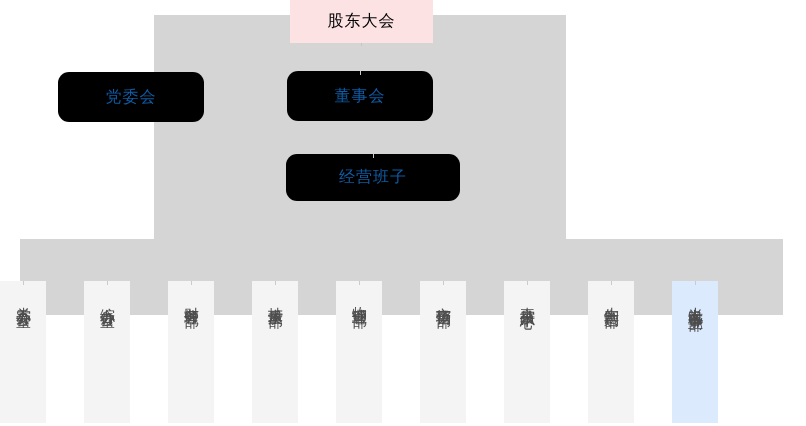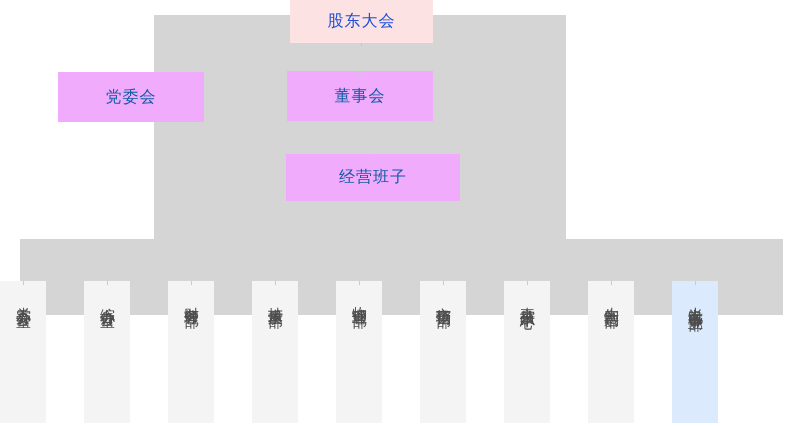--- a/index.html
+++ b/index.html
@@ -33,25 +33,26 @@
     align-items: center;
     justify-content: center;
     font-size: 16px;
     letter-spacing: 1px;
     white-space: nowrap;
   }
   .node-root {
     left: 290px; top: 0;
     width: 143px; height: 43px;
     background: #fce2e2;
-    color: #1d4ed8;
+    color: #000000;
   }
   .node-blue {
-    background: #f0abfc;
+    background: #000000;
     color: #0f5ba5;
+    border-radius: 11px;
   }
   .node-party  { left: 58px;  top: 72px; width: 146px; height: 50px; }
   .node-board  { left: 287px; top: 71px; width: 146px; height: 50px; }
   .node-superv { left: 492px; top: 71px; width: 145px; height: 49px; }
   .node-mgmt   { left: 286px; top: 154px; width: 174px; height: 47px; }
 
   
   .dept {
     position: absolute;
     top: 281px;

